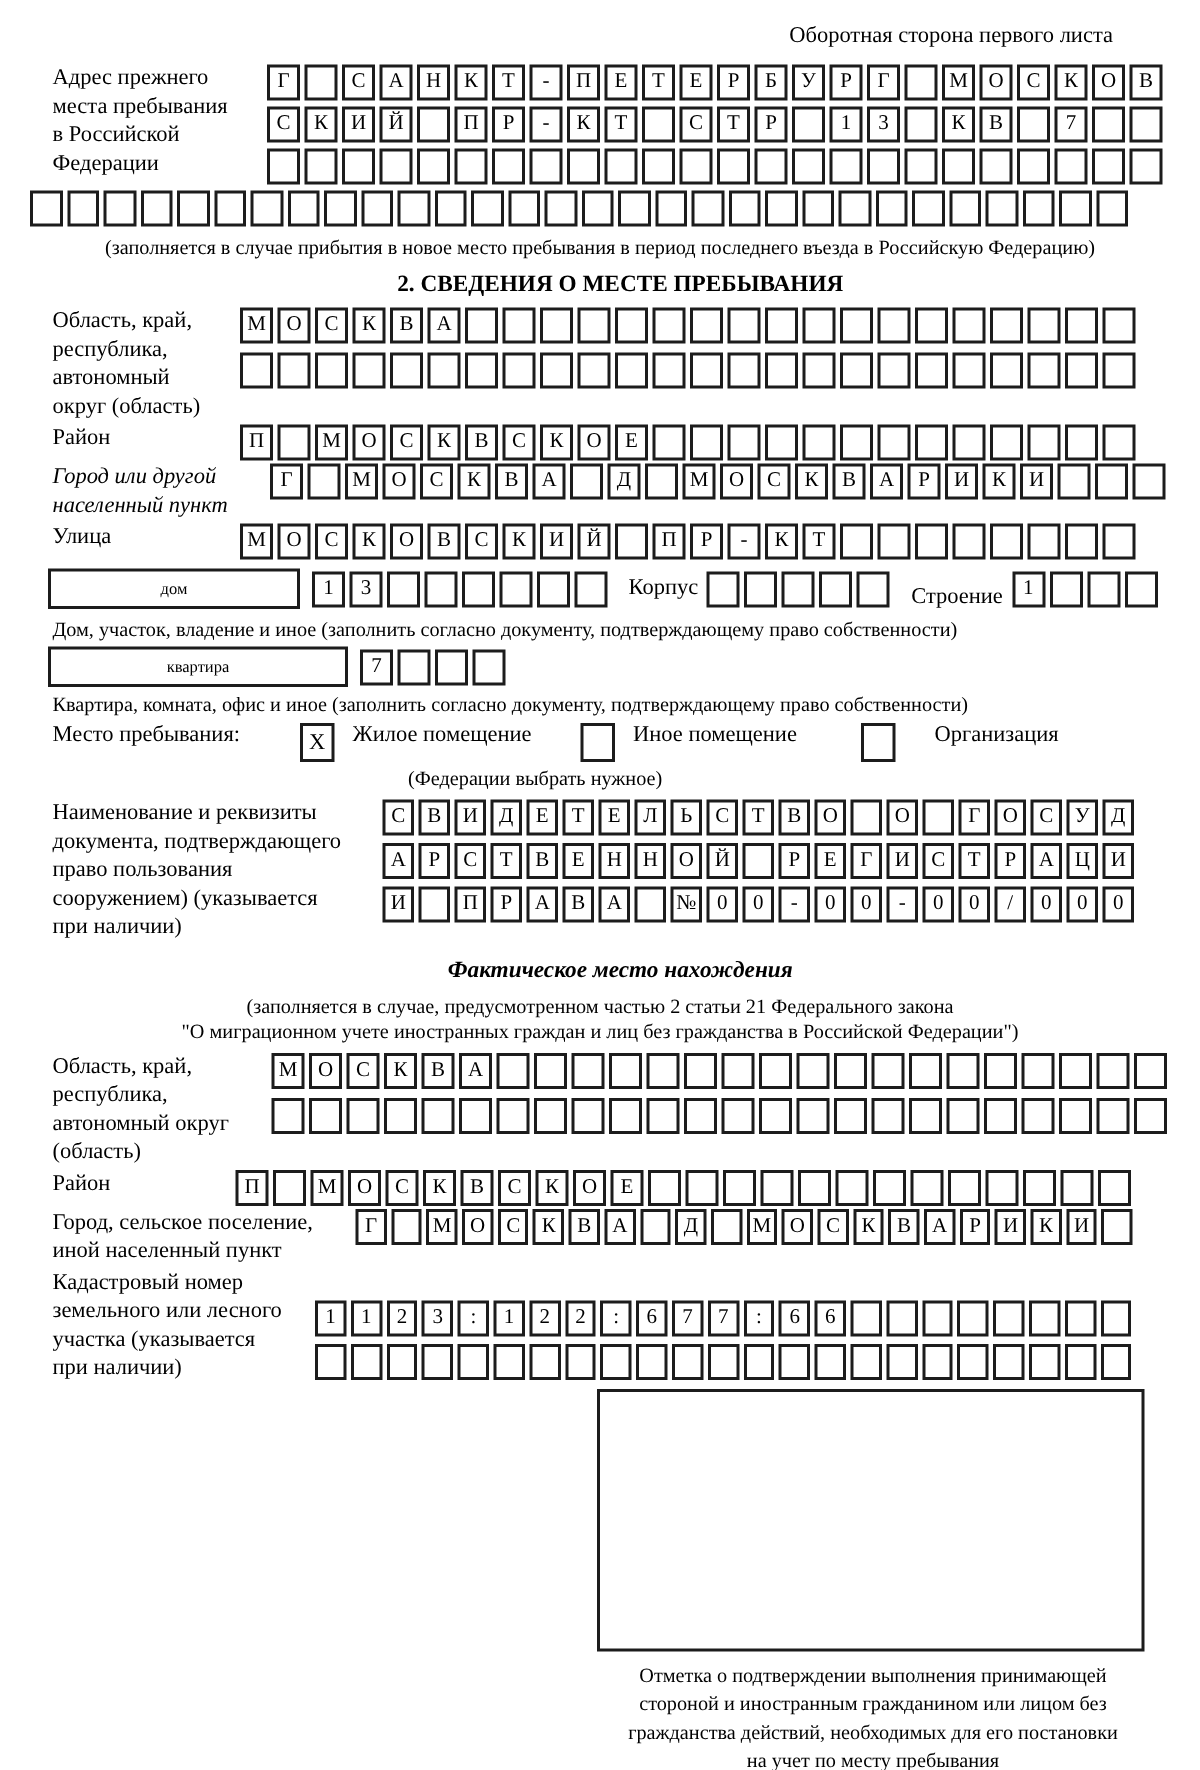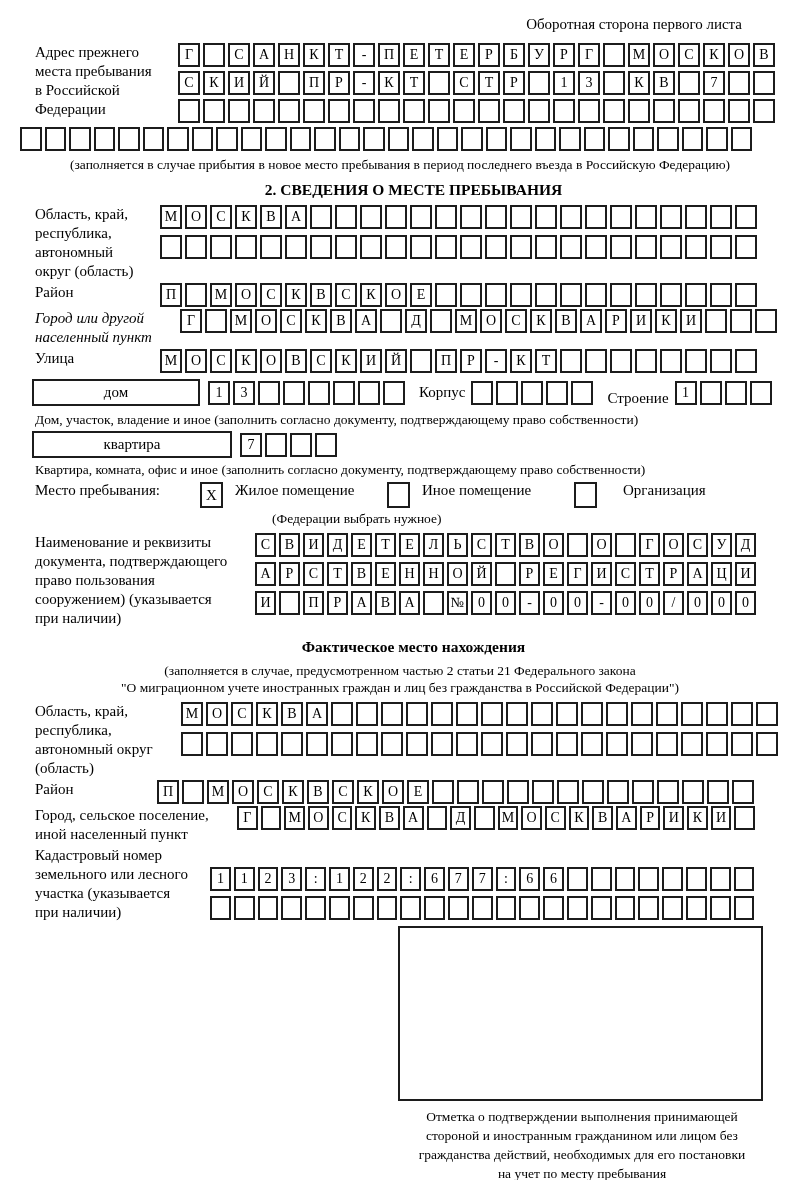--- a/index.html
+++ b/index.html
@@ -15,21 +15,21 @@
         display:flex;align-items:center;justify-content:center;
         font-size:14px;line-height:1;background:#fff;flex:0 0 auto;}
   .cells-30 .cell{width:21.5px;}
   .cells-21 .cell{width:21px;}
   .cells-22 .cell{width:20.7px;}
   .cells-23 .cell{width:20.8px;}
   .note{font-size:13.5px;line-height:17px;}
   .note-c{text-align:center;}
   .sect-title{text-align:center;font-weight:bold;font-size:15.5px;margin:8px 0 6px 0;padding-left:27px;}
   .widebox{box-sizing:border-box;border:2px solid #1c1c1c;height:27px;display:flex;
-           align-items:center;justify-content:center;font-size:15px;background:#fff;}
+           align-items:center;justify-content:center;font-size:11px;background:#fff;}
   .mb2{margin-bottom:2px;} .mb4{margin-bottom:4px;}
   .stay-row{display:flex;align-items:flex-start;margin:4px 0 2px 35px;}
   .chk{width:23px;height:26px;box-sizing:border-box;border:2px solid #1c1c1c;
        display:flex;align-items:center;justify-content:center;font-size:15px;flex:0 0 auto;}
   .stamp-area{margin-left:398px;width:368px;}
   .stamp-box{box-sizing:border-box;border:2px solid #1c1c1c;width:365px;height:175px;background:#fff;}
   .stamp-note{margin-top:6px;text-align:center;font-size:13.5px;line-height:19px;}
 </style>
 </head>
 <body>
@@ -442,21 +442,21 @@
         <span class="cell">0</span>
         <span class="cell">0</span>
         <span class="cell">/</span>
         <span class="cell">0</span>
         <span class="cell">0</span>
         <span class="cell">0</span>
       </div>
   </div>
 </div>
 
-<div class="sect-title" style="margin-top:10px;">Фактическое место нахождения</div>
+<div class="sect-title" style="margin-top:10px;font-style:italic;">Фактическое место нахождения</div>
 <div class="note note-c">(заполняется в случае, предусмотренном частью 2 статьи 21 Федерального закона</div>
 <div class="note note-c" style="margin-bottom:6px;">"О миграционном учете иностранных граждан и лиц без гражданства в Российской Федерации")</div>
 
 <div class="row" style="margin-left:35px;">
   <div class="lbl" style="width:146px;">
     <div>Область, край,</div>
     <div>республика,</div>
     <div>автономный округ</div>
     <div>(область)</div>
   </div>

